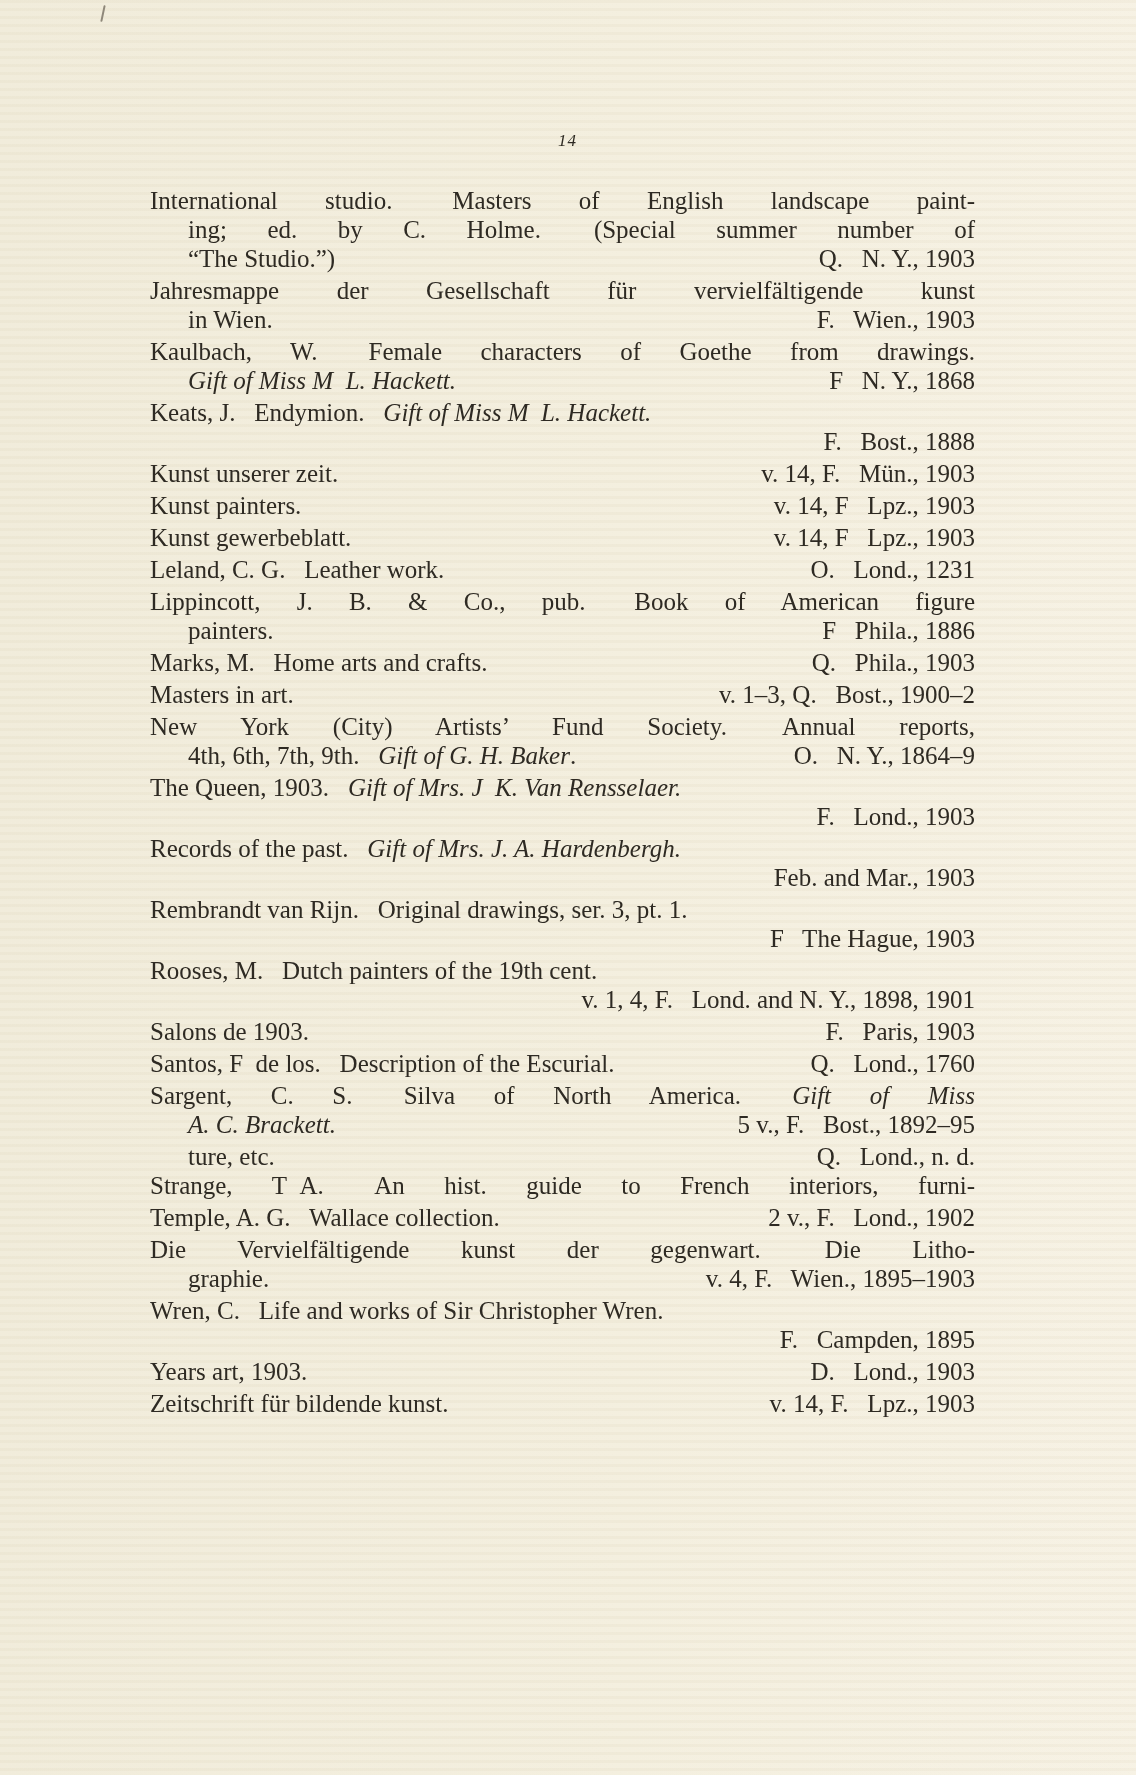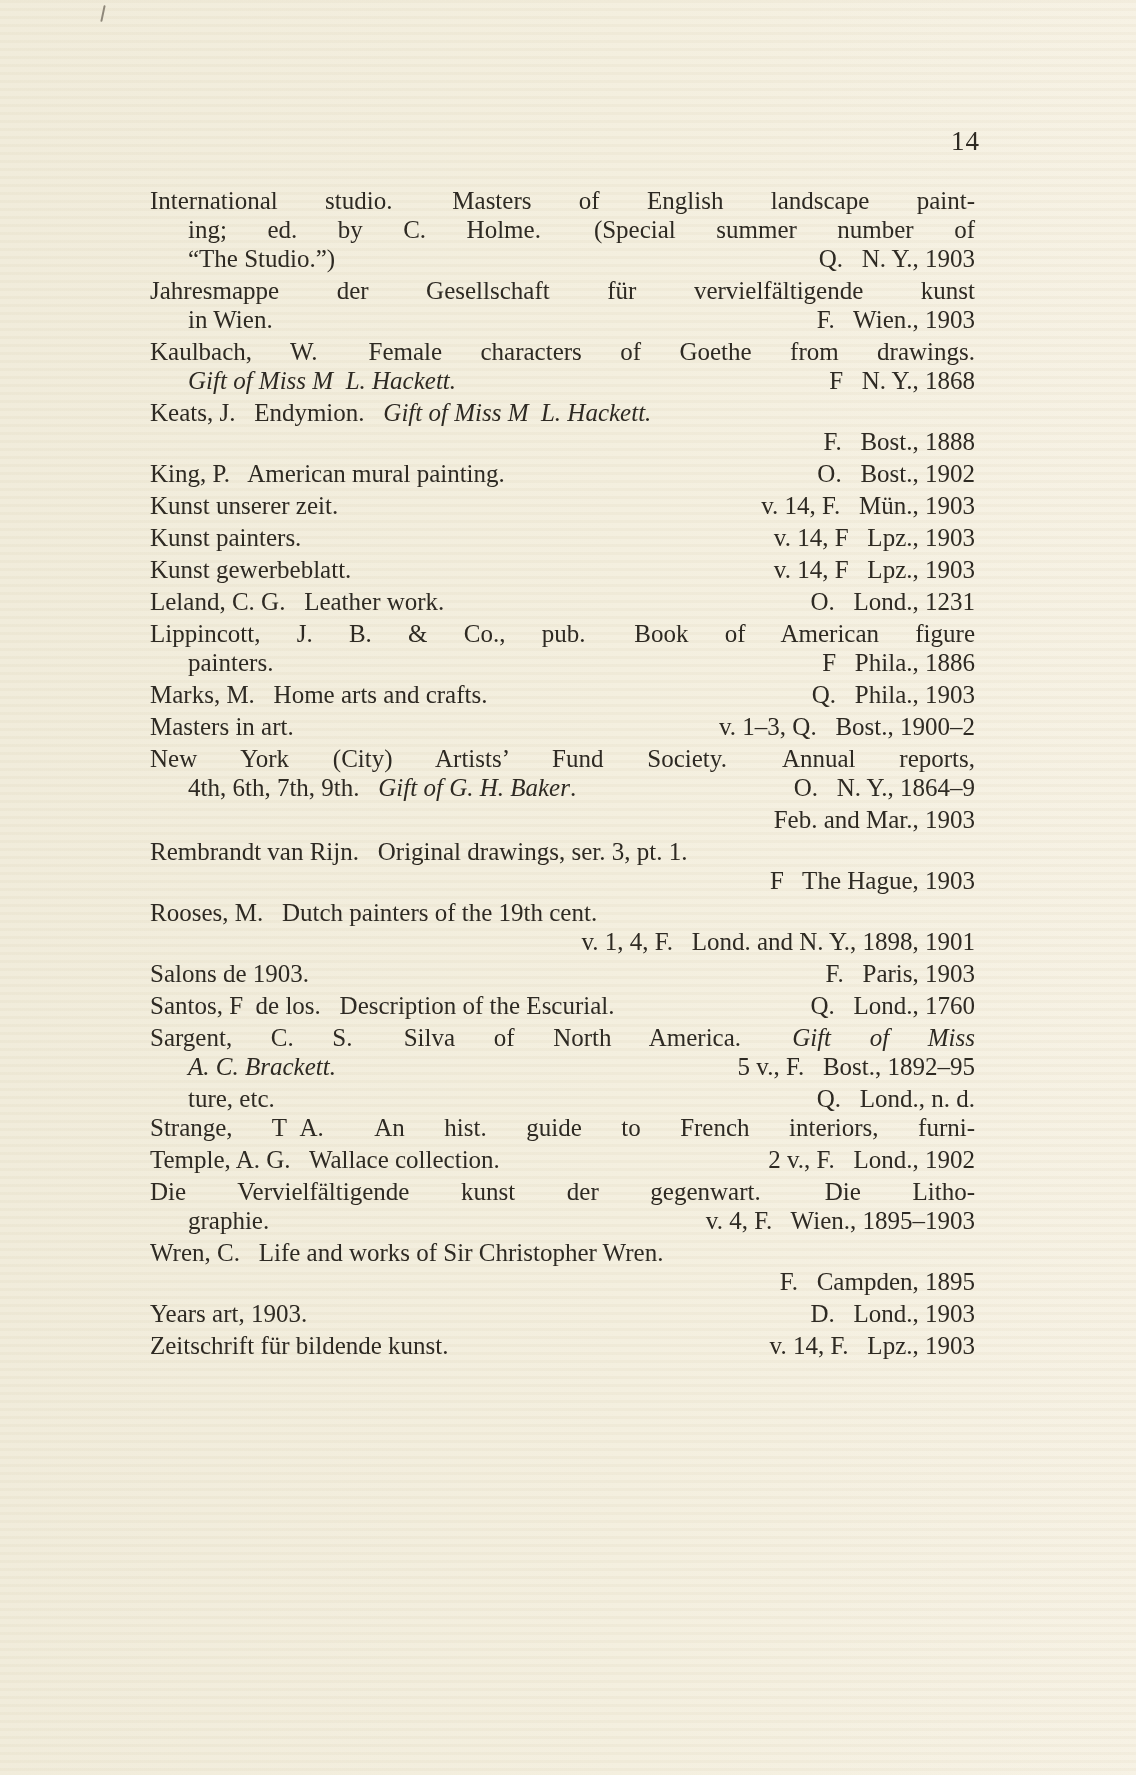--- a/index.html
+++ b/index.html
@@ -23,23 +23,24 @@
   }
   .pen-mark {
     position: absolute; left: 102px; top: 5px;
     width: 2px; height: 17px;
     background: #8f887a;
     border-radius: 1px;
     transform: rotate(12deg);
   }
   .folio {
     position: absolute; top: 126px; left: 155px; width: 825px;
-    text-align: right;
-    font-size: 27px; line-height: 30px;
+    text-align: center;
+    font-size: 17px; line-height: 30px;
     letter-spacing: 1px;
+    font-style: italic;
   }
   .entries {
     position: absolute; top: 186px; left: 150px; width: 825px;
   }
   .entry { margin-bottom: 3px; }
   .line {
     display: flex;
     font-size: 25px; line-height: 29px;
   }
   .line.indent { padding-left: 38px; }
@@ -87,26 +88,20 @@
         <div class="line">
           <span class="lt"><span>Keats, J.  Endymion.  </span><span class="it">Gift of Miss M L. Hackett.</span></span>
         </div>
         <div class="line">
           <span class="lt"></span>
           <span class="rt">F.  Bost., 1888</span>
         </div>
       </div>
       <div class="entry">
         <div class="line">
-          <span class="lt"><span>King, P.  American mural painting.</span></span>
-          <span class="rt">O.  Bost., 1902</span>
-        </div>
-      </div>
-      <div class="entry">
-        <div class="line">
           <span class="lt"><span>Kunst unserer zeit.</span></span>
           <span class="rt">v. 14, F.  Mün., 1903</span>
         </div>
       </div>
       <div class="entry">
         <div class="line">
           <span class="lt"><span>Kunst painters.</span></span>
           <span class="rt">v. 14, F  Lpz., 1903</span>
         </div>
       </div>
@@ -142,20 +137,32 @@
         </div>
       </div>
       <div class="entry">
         <div class="line justify"><span class="lt"><span>New York (City) Artists’ Fund Society.  Annual reports,</span></span></div>
         <div class="line indent">
           <span class="lt"><span>4th, 6th, 7th, 9th.  </span><span class="it">Gift of G. H. Baker</span><span>.</span></span>
           <span class="rt">O.  N. Y., 1864–9</span>
         </div>
       </div>
       <div class="entry">
+        <div class="line">
+          <span class="lt"><span>The Queen, 1903.  </span><span class="it">Gift of Mrs. J K. Van Rensselaer.</span></span>
+        </div>
+        <div class="line">
+          <span class="lt"></span>
+          <span class="rt">F.  Lond., 1903</span>
+        </div>
+      </div>
+      <div class="entry">
+        <div class="line">
+          <span class="lt"><span>Records of the past.  </span><span class="it">Gift of Mrs. J. A. Hardenbergh.</span></span>
+        </div>
         <div class="line">
           <span class="lt"></span>
           <span class="rt">Feb. and Mar., 1903</span>
         </div>
       </div>
       <div class="entry">
         <div class="line">
           <span class="lt"><span>Rembrandt van Rijn.  Original drawings, ser. 3, pt. 1.</span></span>
         </div>
         <div class="line">

